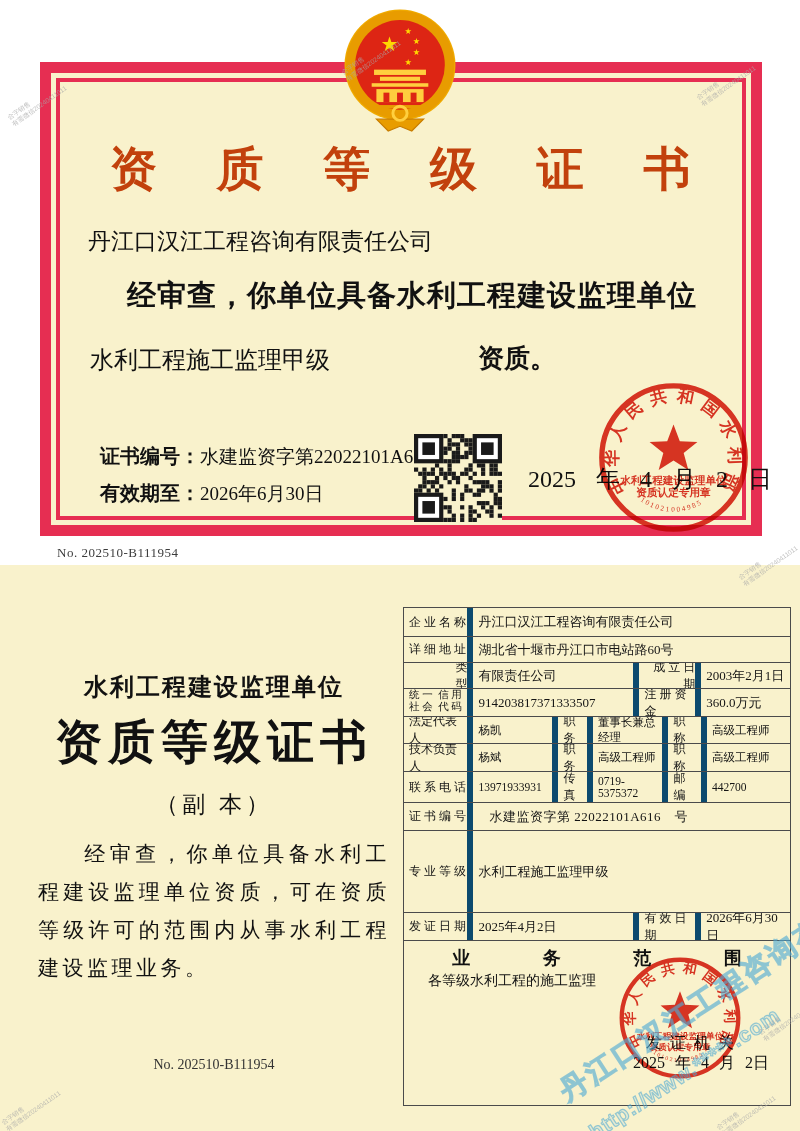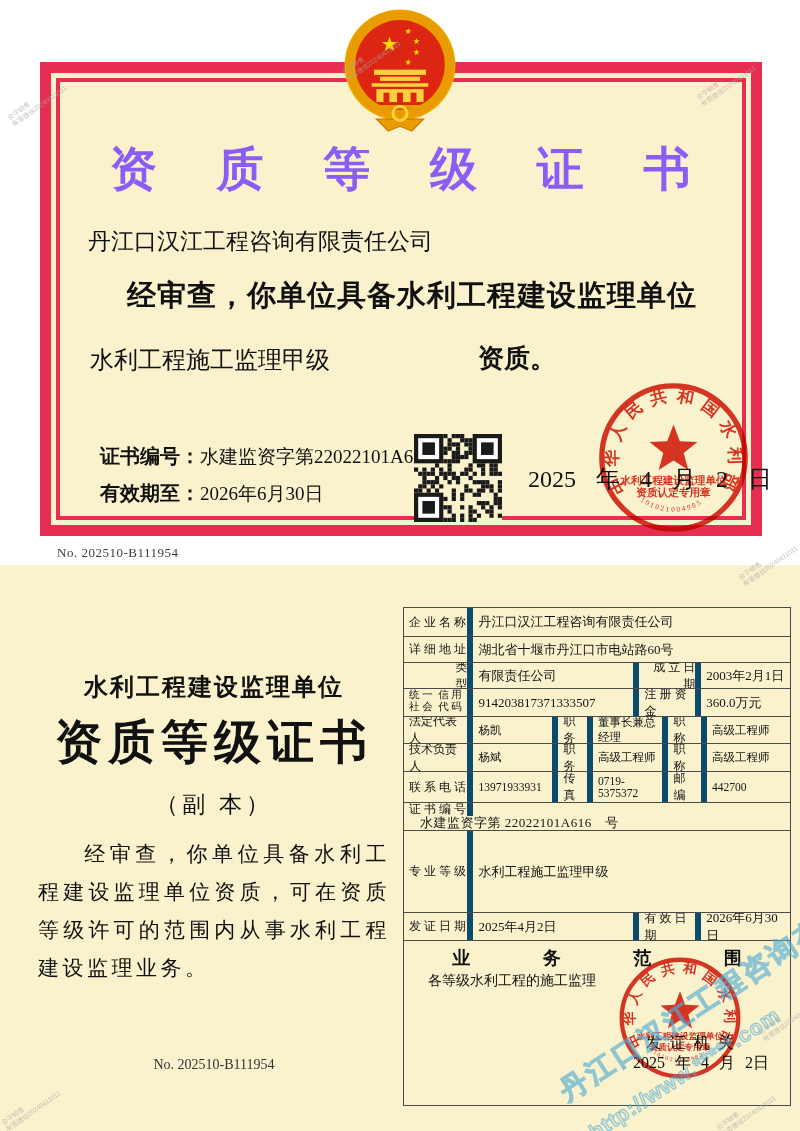--- a/index.html
+++ b/index.html
@@ -5,21 +5,21 @@
   html,body{margin:0;padding:0;background:#fff;}
   .page{position:relative;width:800px;height:1131px;margin:0 auto;background:#fff;overflow:hidden;
         font-family:"Liberation Serif","DejaVu Serif",serif;color:#111;}
   
   .cert-top{position:absolute;left:0;top:0;width:800px;height:565px;}
   .border-outer{position:absolute;left:40px;top:62px;width:722px;height:474px;
         border:11px solid #e62e52;background:#f9f2cc;box-sizing:border-box;}
   .border-inner{position:absolute;left:5px;top:5px;right:5px;bottom:5px;border:4px solid #e62e52;}
   .emblem{position:absolute;left:341px;top:8px;z-index:3;}
   .t-title{position:absolute;left:0;top:138px;width:100%;text-align:center;font-size:47px;font-weight:bold;
-        letter-spacing:24px;text-indent:24px;color:#8b5cf6;z-index:2;}
+        letter-spacing:24px;text-indent:24px;color:#c2410c;z-index:2;}
   .t-company{position:absolute;left:88px;top:226px;font-size:23px;z-index:2;}
   .t-body{position:absolute;left:127px;top:276px;font-size:29px;font-weight:bold;z-index:2;letter-spacing:1px;}
   .t-grade{position:absolute;left:90px;top:344px;font-size:24px;z-index:2;}
   .t-suffix{position:absolute;left:478px;top:341px;font-size:26px;font-weight:bold;z-index:2;}
   .t-certno,.t-valid{position:absolute;left:100px;font-size:19px;z-index:2;}
   .t-certno{top:443px;}
   .t-valid{top:480px;}
   .t-certno .lbl,.t-valid .lbl{font-weight:bold;font-size:20px;}
   .qr{position:absolute;left:414px;top:434px;z-index:2;}
   .t-date{position:absolute;left:528px;top:463px;font-size:24px;word-spacing:14px;z-index:1;}
@@ -322,21 +322,21 @@
             <div class="cell valc" style="width: 21.5%;">高级工程师</div>
           </div>
           <div class="trow six" style="height: 30px;">
             <div class="cell lblc" style="width: 18%;">联 系 电 话</div>
             <div class="cell valc" style="width: 22%;">13971933931</div>
             <div class="cell lblc" style="width: 9%;">传　真</div>
             <div class="cell valc" style="width: 19.5%;">0719-5375372</div>
             <div class="cell lblc" style="width: 10%;">邮　编</div>
             <div class="cell valc" style="width: 21.5%;">442700</div>
           </div>
-          <div class="trow span" style="height: 27px; flex-direction: column;">
+          <div class="trow span" style="height: 27px;">
             <div class="cell lblc" style="width: 18%;">证 书 编 号</div>
             <div class="cell valc" style="width: 82%;">水建监资字第 22022101A616　号</div>
           </div>
           <div class="trow tall" style="height: 81px;">
             <div class="cell lblc" style="width: 18%;">专 业 等 级</div>
             <div class="cell valc" style="width: 82%;">水利工程施工监理甲级</div>
           </div>
           <div class="trow pair" style="height: 27px;">
             <div class="cell lblc" style="width: 18%;">发 证 日 期</div>
             <div class="cell valc" style="width: 43%;">2025年4月2日</div>

